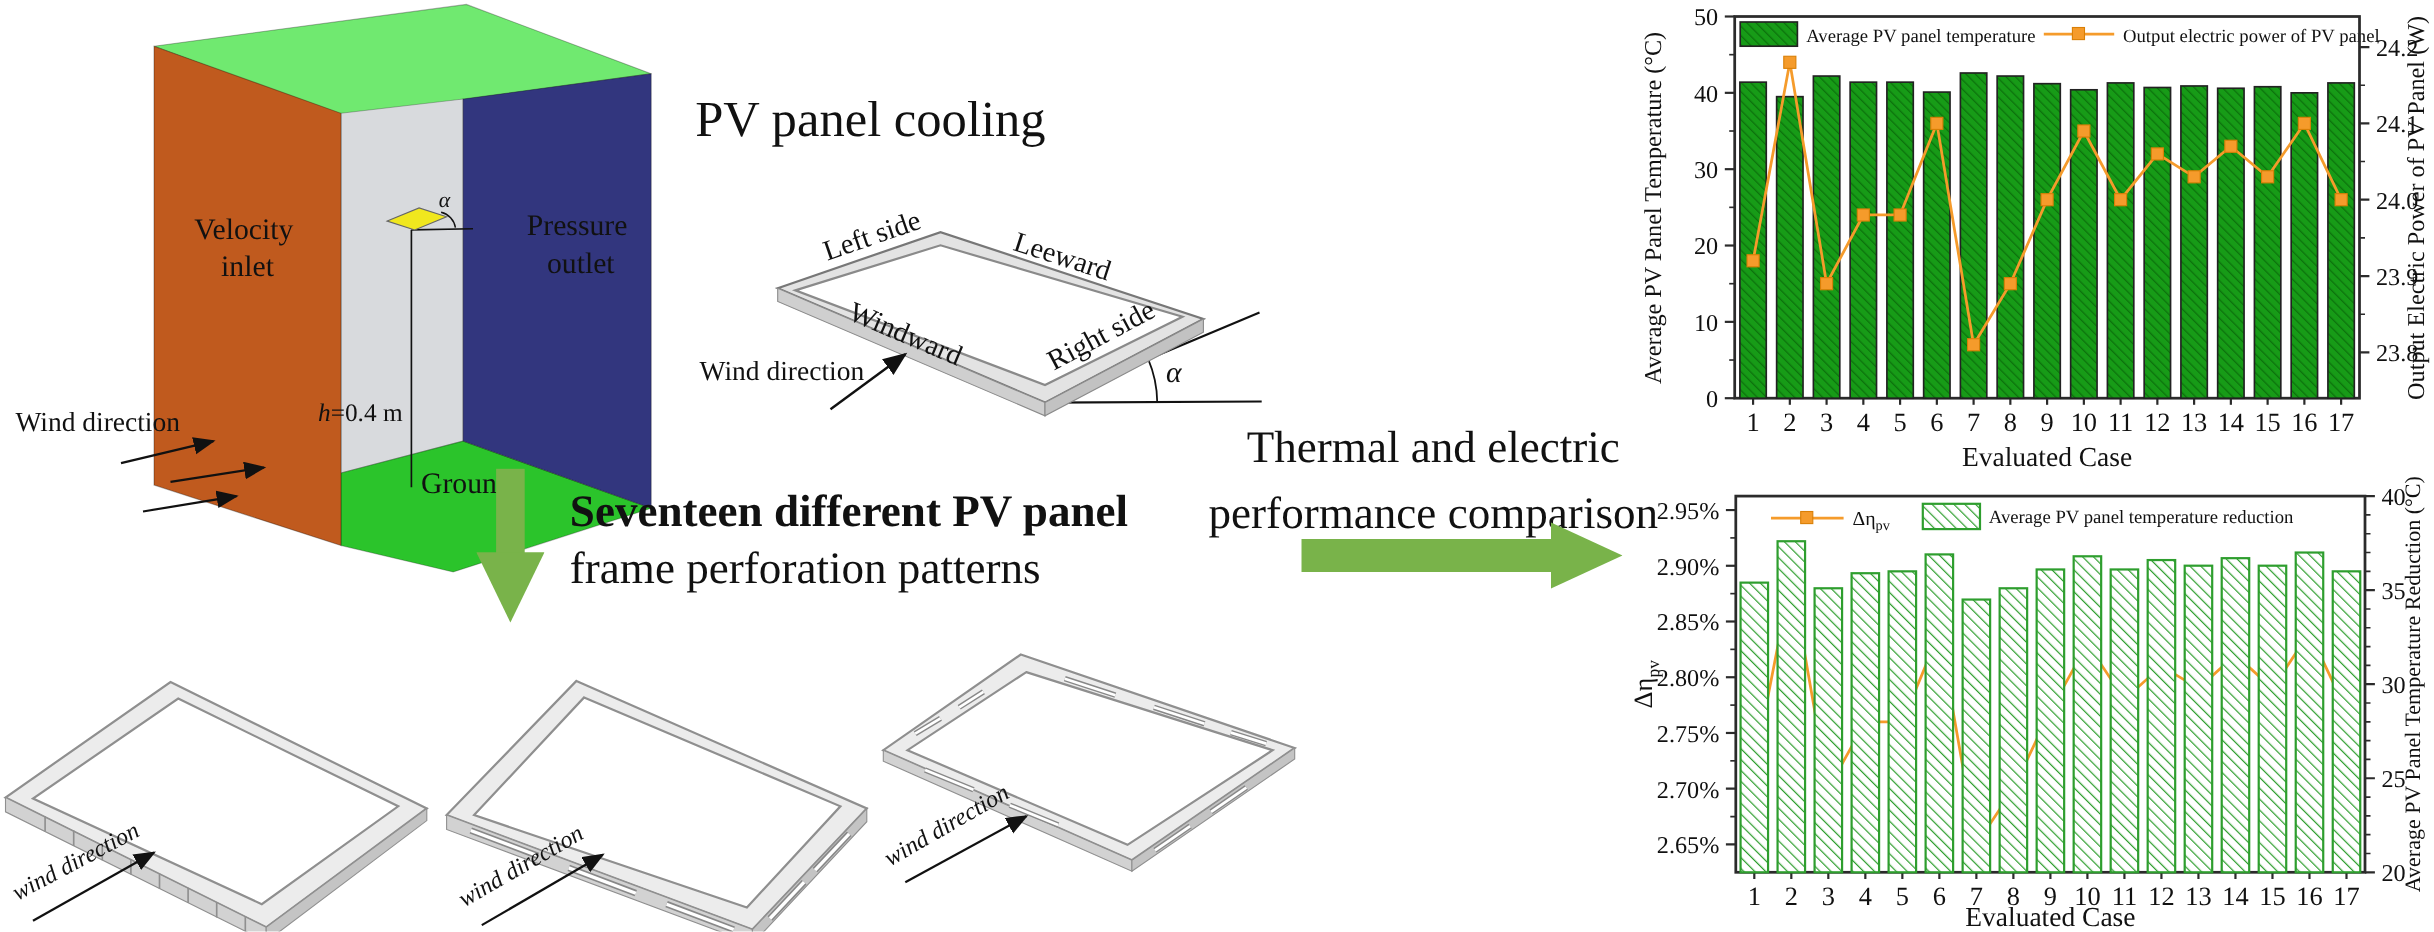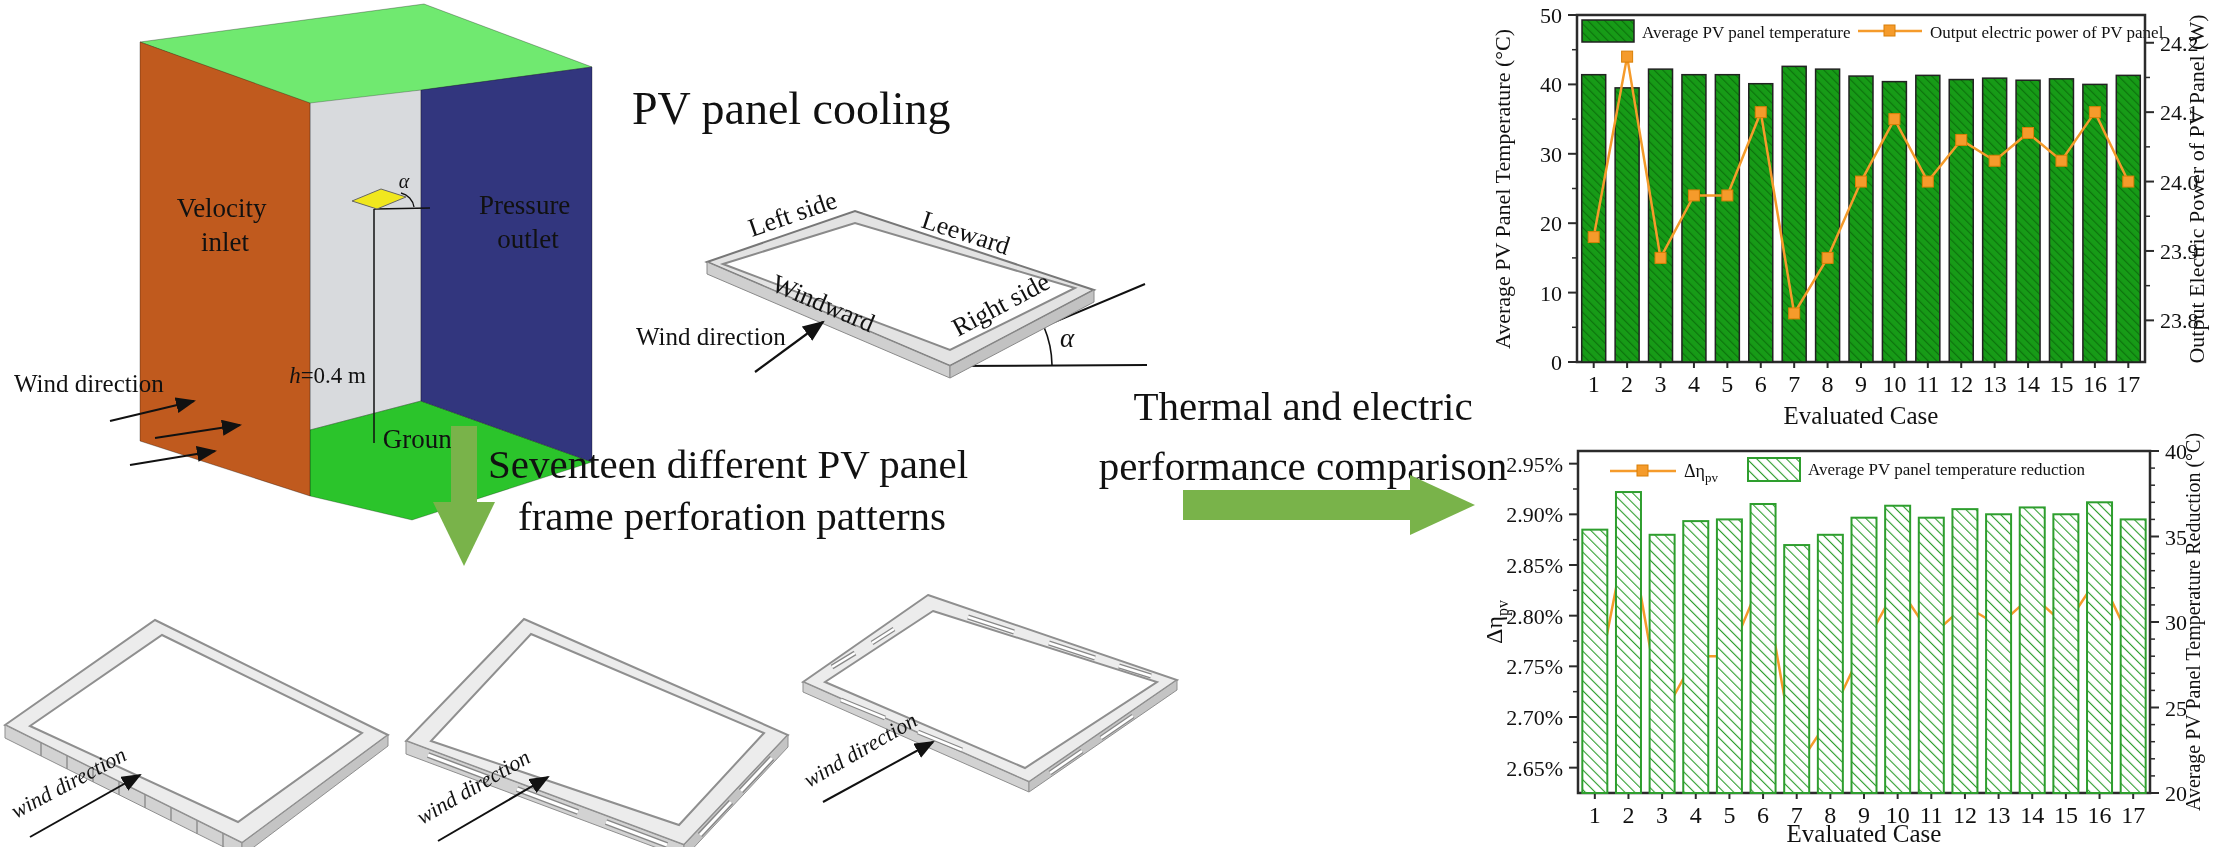--- a/index.html
+++ b/index.html
@@ -79,21 +79,21 @@
     <text transform="translate(150,115) rotate(23)" font-size="26">Windward</text>
     <text transform="translate(338,162) rotate(-28)" font-size="26">Right side</text>
     <text x="16" y="170" font-size="25">Wind direction</text>
     <line x1="135" y1="197" x2="203" y2="147" stroke="#111" stroke-width="2.2" marker-end="url(#arw)"></line>
   </svg>
 
   <svg class="abs" style="left:433px;top:426px;" width="62" height="142">
     <rect x="18" y="0" width="26" height="77" fill="#79b34a"></rect>
     <polygon points="0,76 62,76 31,140" fill="#79b34a"></polygon>
   </svg>
-  <div class="abs bigtxt" style="left:488px;top:444px;">Seventeen different PV panel</div>
+  <div class="abs bigtxt" style="left:518px;top:444px;font-weight:bold;">Seventeen different PV panel</div>
   <div class="abs bigtxt" style="left:518px;top:496px;font-family:Liberation Serif, serif;">frame perforation patterns</div>
 
   <div class="abs bigtxt ctr" style="left:1083px;top:386px;width:440px;">Thermal and electric</div>
   <div class="abs bigtxt ctr" style="left:1083px;top:446px;width:440px;">performance comparison</div>
   <svg class="abs" style="left:1183px;top:474px;" width="292" height="62">
     <rect x="0" y="16" width="228" height="30" fill="#79b34a"></rect>
     <polygon points="227,1 292,31 227,61" fill="#79b34a"></polygon>
   </svg>
 
   <svg class="abs" style="left:0;top:575px;" width="400" height="272">

